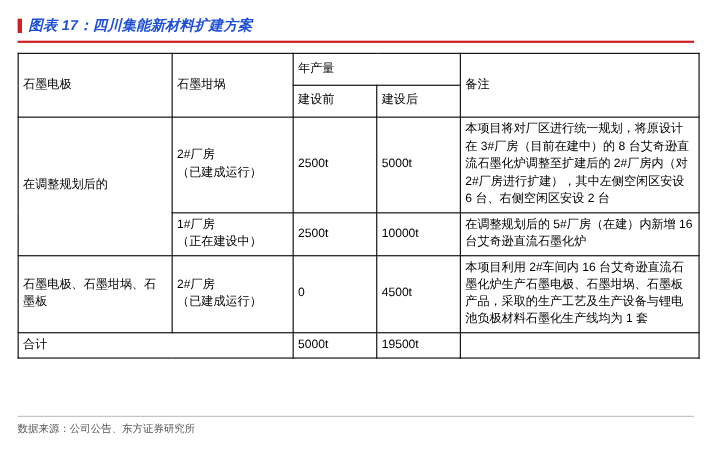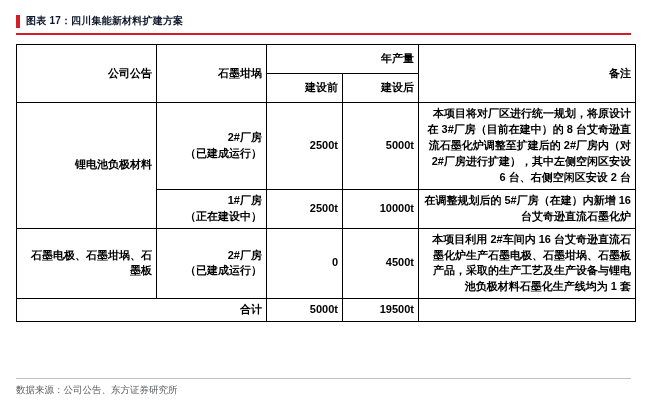--- a/index.html
+++ b/index.html
@@ -29,39 +29,40 @@
     border-bottom: 2px solid #d21f27;
     margin: 0 2px 0 2px;
   }
   .title-accent {
     width: 4px;
     height: 13px;
     background: #d21f27;
     flex: 0 0 auto;
   }
   .title-text {
-    font-size: 10px;
+    font-size: 13px;
     font-weight: bold;
-    color: #0f172a;
+    color: #1d4ed8;
     letter-spacing: 0.2px;
     white-space: nowrap;
+    font-style: italic;
   }
   table.data {
     width: 619px;
     margin: 9px 2px 0 2px;
     border-collapse: collapse;
     table-layout: fixed;
     font-size: 11px;
   }
   table.data td, table.data th {
     border: 1px solid #000000;
-    text-align: right;
+    text-align: left;
     vertical-align: middle;
     padding: 3px 4px;
-    font-weight: bold;
+    font-weight: normal;
     line-height: 1.45;
   }
   .hdr {
     height: 22px;
   }
   .remark-cell {
     text-align: left;
     line-height: 1.5;
     padding: 4px 6px;
   }
@@ -99,33 +100,33 @@
   <table class="data">
     <colgroup>
       <col style="width:140px">
       <col style="width:110px">
       <col style="width:76px">
       <col style="width:76px">
       <col style="width:217px">
     </colgroup>
     <thead>
       <tr>
-        <td class="hdr" rowspan="2">公司公告</td>
+        <td class="hdr" rowspan="2">石墨电极</td>
         <td class="hdr" rowspan="2">石墨坩埚</td>
         <td class="hdr" colspan="2">年产量</td>
         <td class="hdr" rowspan="2">备注</td>
       </tr>
       <tr>
         <td class="hdr">建设前</td>
         <td class="hdr">建设后</td>
       </tr>
     </thead>
     <tbody>
       <tr>
-        <td rowspan="2">锂电池负极材料</td>
+        <td rowspan="2">在调整规划后的</td>
         <td class="cell-multiline" style="white-space:pre-line">2#厂房
 （已建成运行）</td>
         <td>2500t</td>
         <td>5000t</td>
         <td class="remark-cell">本项目将对厂区进行统一规划，将原设计在 3#厂房（目前在建中）的 8 台艾奇逊直流石墨化炉调整至扩建后的 2#厂房内（对 2#厂房进行扩建），其中左侧空闲区安设 6 台、右侧空闲区安设 2 台</td>
       </tr>
       <tr>
         <td class="cell-multiline" style="white-space:pre-line">1#厂房
 （正在建设中）</td>
         <td>2500t</td>

